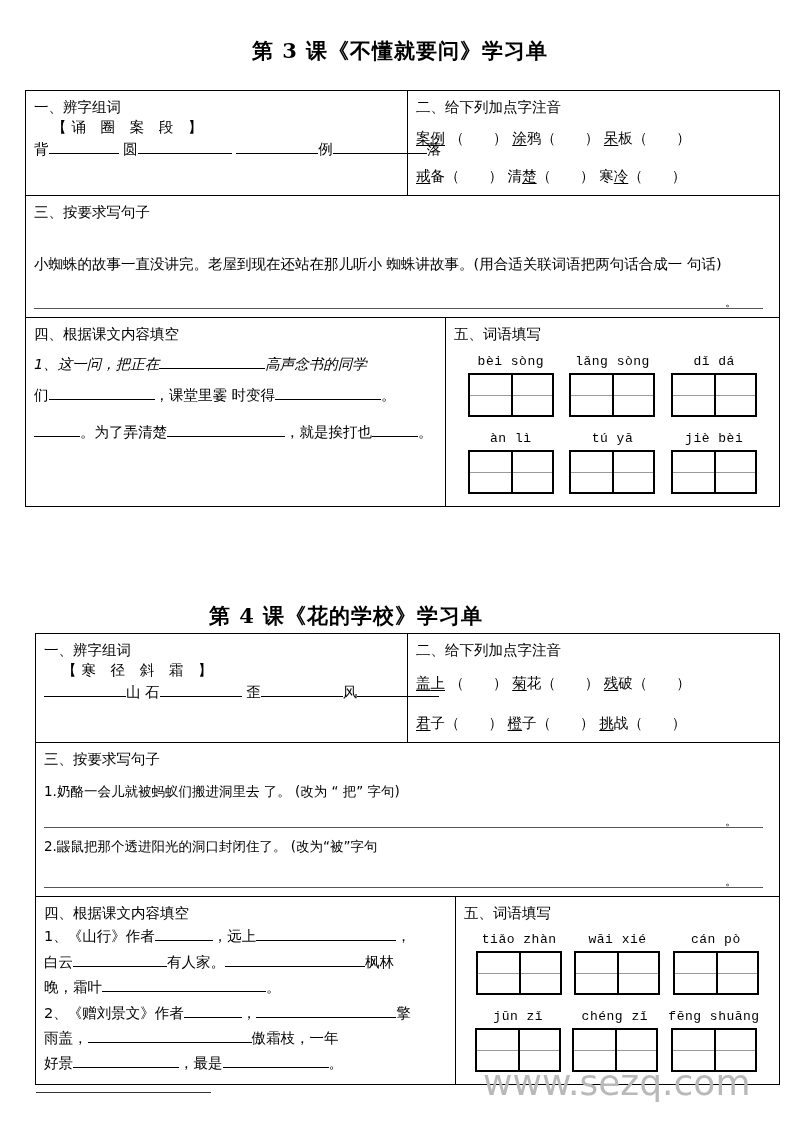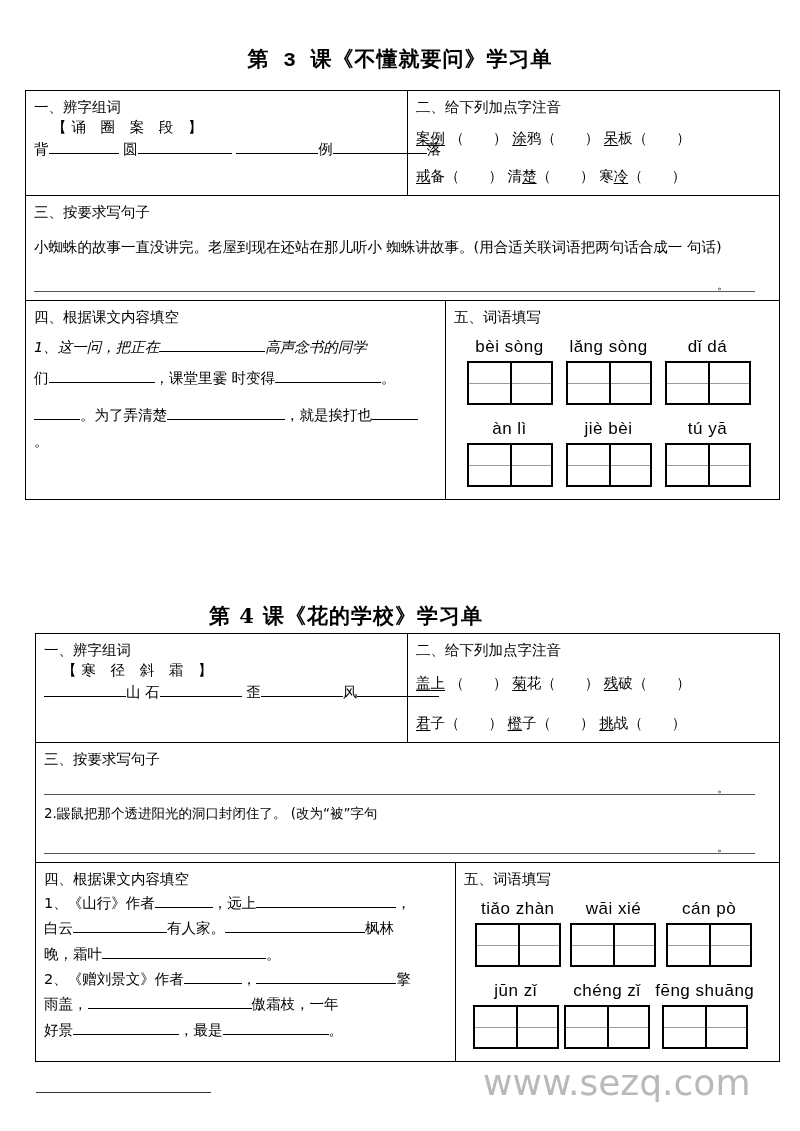--- a/index.html
+++ b/index.html
@@ -18,35 +18,35 @@
 
   
   .sheet-title {
     text-align: center;
     font-family: "DejaVu Serif", "Liberation Serif", serif;
     font-weight: bold;
     font-size: 21px;
     letter-spacing: 1px;
     line-height: 1.2;
   }
-  .title-1 { position: absolute; left: 0; top: 48px; width: 800px; font-family: Liberation Mono, monospace; }
+  .title-1 { position: absolute; left: 0; top: 38px; width: 800px; }
   .title-2 { position: absolute; left: 0; top: 603px; width: 692px; }
 
   
   .ws {
     position: absolute;
     border: 1.6px solid #000;
     border-collapse: collapse;
   }
   .ws-1 { left: 25px; top: 90px; width: 755px; }
   .ws-2 { left: 35px; top: 633px; width: 745px; }
 
   .row { display: flex; border-bottom: 1.6px solid #000; }
   .row:last-child { border-bottom: none; justify-content: flex-end; }
-  .cell { padding: 5px 16px 6px 8px; }
+  .cell { padding: 5px 8px 6px 8px; }
   .cell-left { border-right: 1.6px solid #000; }
 
   .sec-head {
     font-size: 14.5px;
     font-weight: normal;
     line-height: 1.55;
     white-space: nowrap;
   }
   .body-txt { font-size: 14.5px; line-height: 1.75; }
   .small-txt { font-size: 13.5px; line-height: 1.9; }
@@ -71,22 +71,22 @@
   
   .answer-rule { position: relative; height: 26px; margin-top: 10px; }
   .answer-rule .rule { position: absolute; left: 0; right: 8px; bottom: 4px; border-bottom: 1.3px solid #555; }
   .answer-rule .period { position: absolute; right: 34px; bottom: 5px; font-size: 12px; line-height: 1; }
 
   
   .grid-wrap { padding: 4px 6px 6px 6px; }
   .grid-row { display: flex; justify-content: space-around; margin-top: 4px; }
   .grid-item { text-align: center; }
   .py {
-    font-size: 17px;
-    font-family: Liberation Sans, sans-serif;
+    font-size: 13px;
+    font-family: Liberation Mono, monospace;
     margin-bottom: 4px;
     white-space: nowrap;
     letter-spacing: 0.5px;
   }
   .tian {
     width: 86px; height: 44px;
     border: 2px solid #000;
     position: relative;
     margin: 0 auto;
   }
@@ -145,21 +145,21 @@
           <u class="dot">戒</u><span>备</span><span>（　　）</span>
           <span>清</span><u class="dot">楚</u><span>（　　）</span>
           <span>寒</span><u class="dot">冷</u><span>（　　）</span>
         </div>
       </div>
     </div>
 
     <div class="row">
       <div class="cell" style="width:100%; padding-bottom:4px;">
         <div class="sec-head">三、按要求写句子</div>
-        <div class="body-txt" style="margin-top:11px;">小蜘蛛的故事一直没讲完。老屋到现在还站在那儿听小  蜘蛛讲故事。(用合适关联词语把两句话合成一  句话)</div>
+        <div class="body-txt" style="margin-top:28px;">小蜘蛛的故事一直没讲完。老屋到现在还站在那儿听小  蜘蛛讲故事。(用合适关联词语把两句话合成一  句话)</div>
         <div class="answer-rule">
           <span class="period">。</span>
           <span class="rule"></span>
         </div>
       </div>
     </div>
 
     <div class="row">
       <div class="cell cell-left" style="width:420px;">
         <div class="sec-head">四、根据课文内容填空</div>
@@ -190,25 +190,25 @@
               <div class="py">dǐ dá</div>
               <div class="tian"></div>
             </div>
           </div>
           <div class="grid-row" style="margin-top:14px;">
             <div class="grid-item">
               <div class="py">àn lì</div>
               <div class="tian"></div>
             </div>
             <div class="grid-item">
+              <div class="py">tú yā</div>
+              <div class="tian"></div>
+            </div>
+            <div class="grid-item">
               <div class="py">jiè bèi</div>
-              <div class="tian"></div>
-            </div>
-            <div class="grid-item">
-              <div class="py">tú yā</div>
               <div class="tian"></div>
             </div>
           </div>
         </div>
       </div>
     </div>
 
   </div>
 
   <div class="sheet-title title-2">第 4 课《花的学校》学习单</div>
@@ -237,20 +237,21 @@
           <u class="dot">君</u><span>子</span><span>（　　）</span>
           <u class="dot">橙</u><span>子</span><span>（　　）</span>
           <u class="dot">挑</u><span>战</span><span>（　　）</span>
         </div>
       </div>
     </div>
 
     <div class="row">
       <div class="cell" style="width:100%; padding-bottom:4px;">
         <div class="sec-head">三、按要求写句子</div>
+        <div class="small-txt" style="margin-top:8px;">1.奶酪一会儿就被蚂蚁们搬进洞里去  了。  (改为 “ 把”  字句)</div>
         <div class="answer-rule" style="margin-top:2px;">
           <span class="period">。</span>
           <span class="rule"></span>
         </div>
         <div class="small-txt" style="margin-top:2px;">2.鼹鼠把那个透进阳光的洞口封闭住了。  (改为“被”字句</div>
         <div class="answer-rule" style="margin-top:6px;">
           <span class="period">。</span>
           <span class="rule"></span>
         </div>
       </div>

